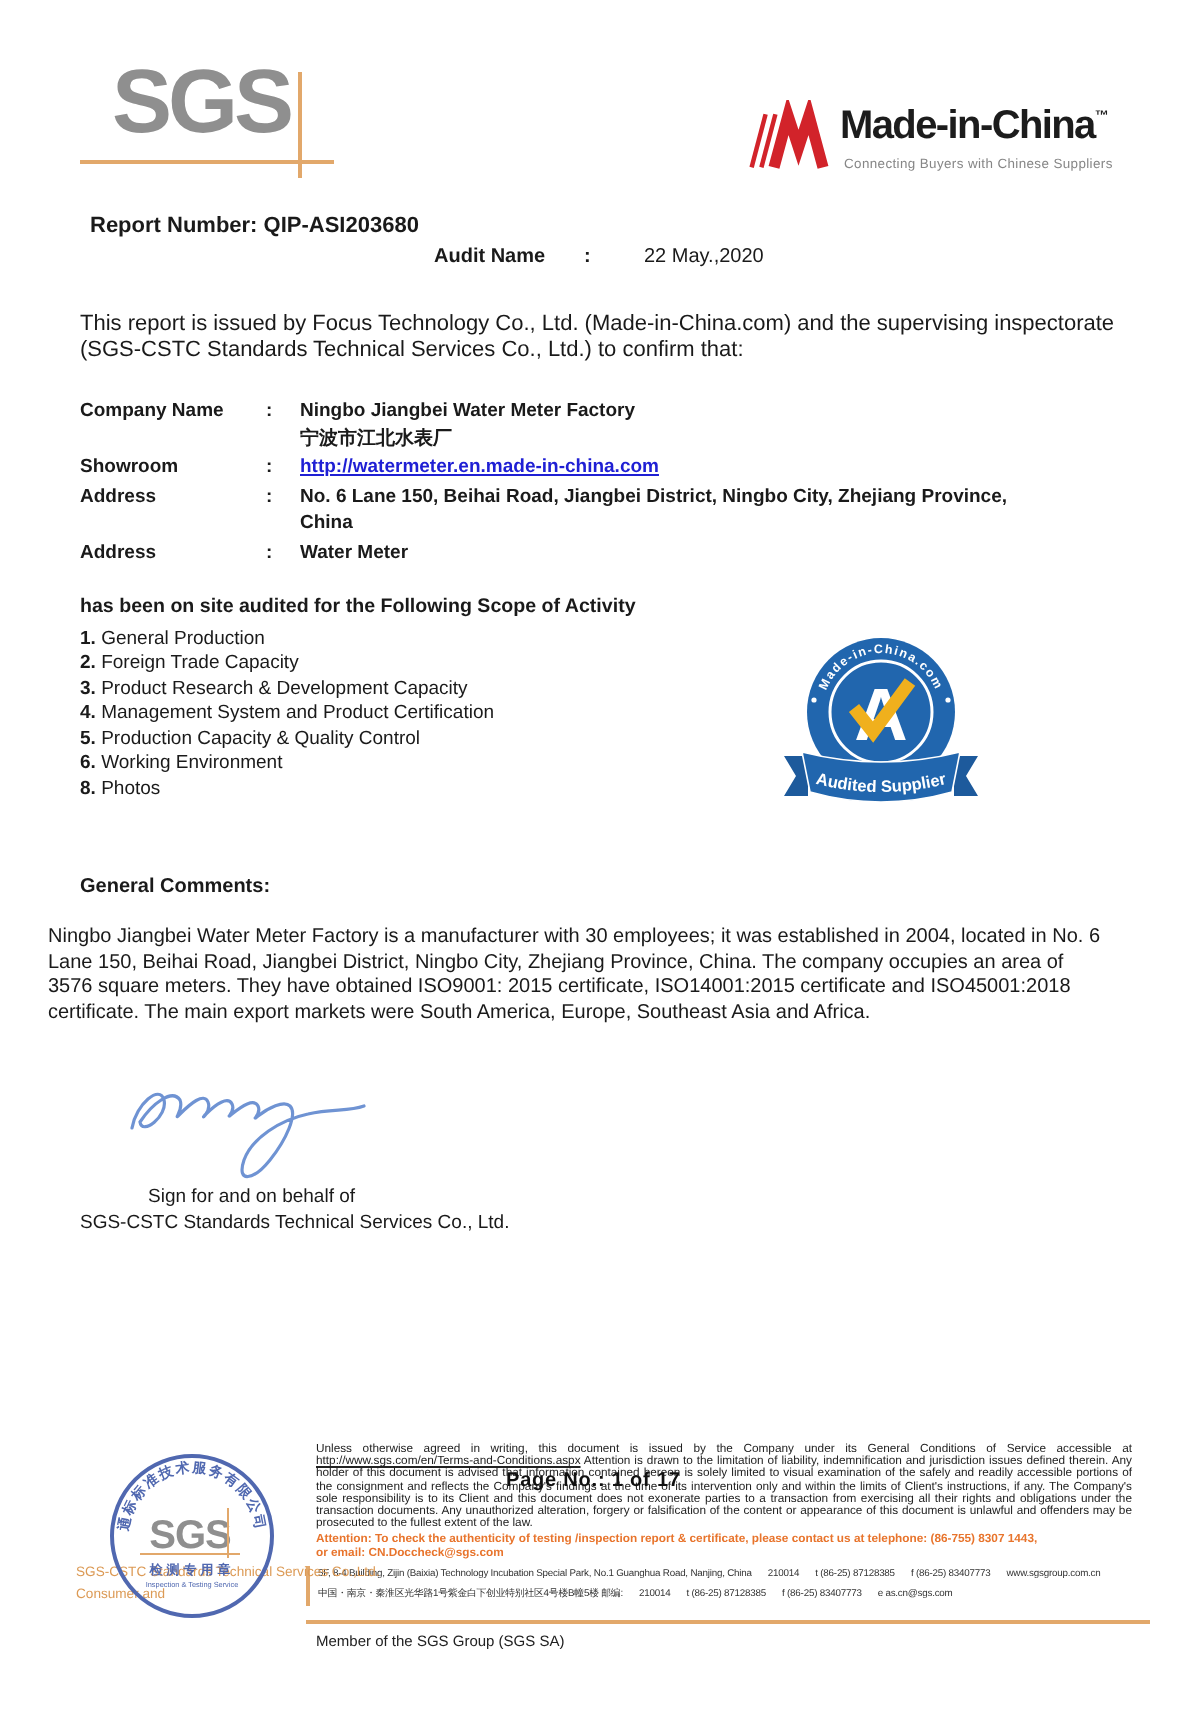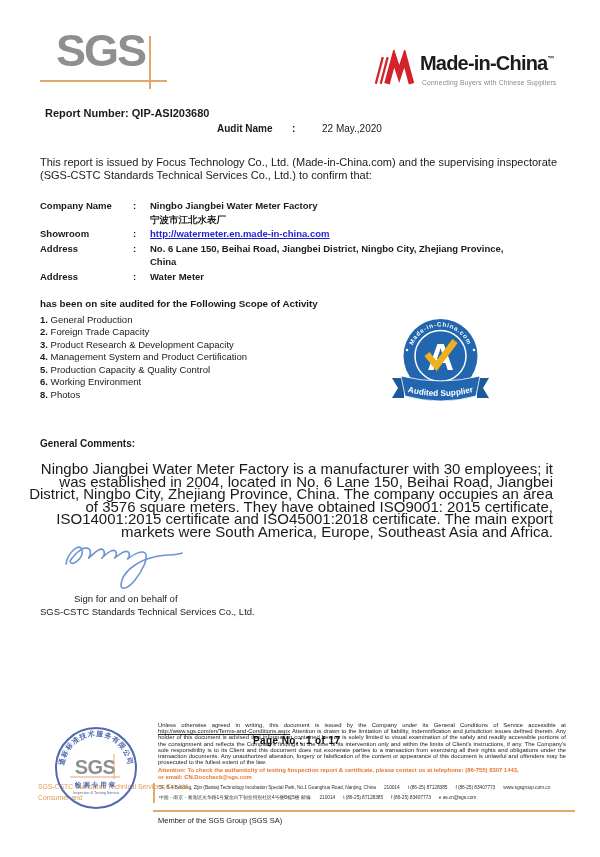--- a/index.html
+++ b/index.html
@@ -25,21 +25,21 @@
   .clabel{width:93px;font-weight:bold;flex:none;}
   .ccolon{width:17px;font-weight:bold;flex:none;}
   .cvalue{font-weight:bold;max-width:380px;}
   .cvalue-cn{font-weight:bold;}
   a.link{color:#1f1fd4;font-weight:bold;text-decoration:underline;}
   .scope-heading{left:40px;top:298px;font-size:9.8px;font-weight:bold;}
   .scope-list{left:40px;top:314px;font-size:9.5px;line-height:12.45px;}
   .scope-item .num{font-weight:bold;}
   .badge{left:392px;top:314px;}
   .comments-heading{left:40px;top:438px;font-size:10px;font-weight:bold;}
-  .comments-body{left:24px;top:463px;width:529px;font-size:15px;line-height:12.6px;text-align:right;}
+  .comments-body{left:24px;top:463px;width:529px;font-size:10px;line-height:12.6px;}
   .signature{left:52px;top:528px;}
   .signoff1{left:74px;top:593px;font-size:9.5px;}
   .signoff2{left:40px;top:606px;font-size:9.5px;}
   
   .stamp{left:54px;top:726px;z-index:3;}
   .f-co1{left:38px;top:783px;font-size:6.8px;color:#dc9a55;z-index:1;white-space:nowrap;}
   .f-co2{left:38px;top:794px;font-size:6.8px;color:#dc9a55;z-index:1;white-space:nowrap;}
   .f-right{left:158px;top:722px;width:408px;}
   .disclaimer{font-size:5.9px;line-height:6.2px;color:#222;text-align:justify;}
   .disclaimer .tlink{text-decoration:underline;color:#222;}

